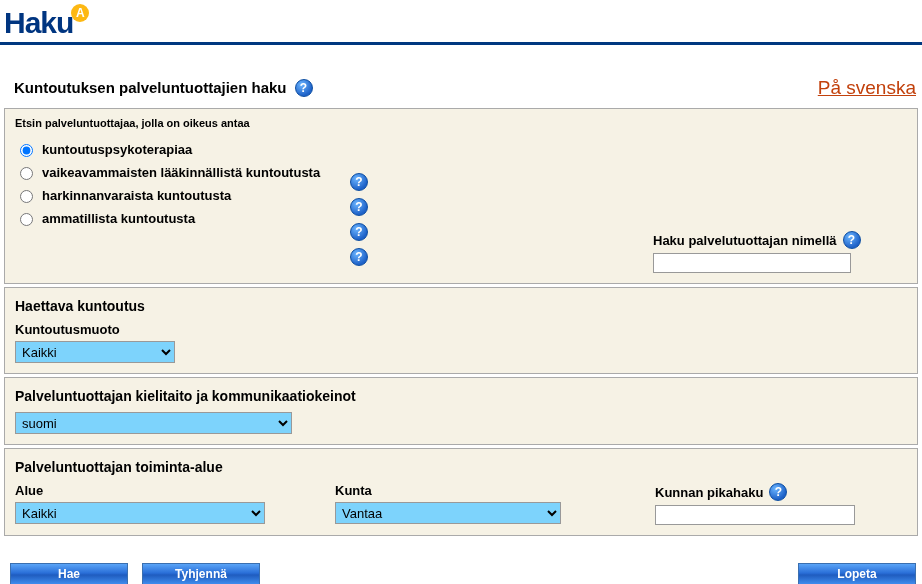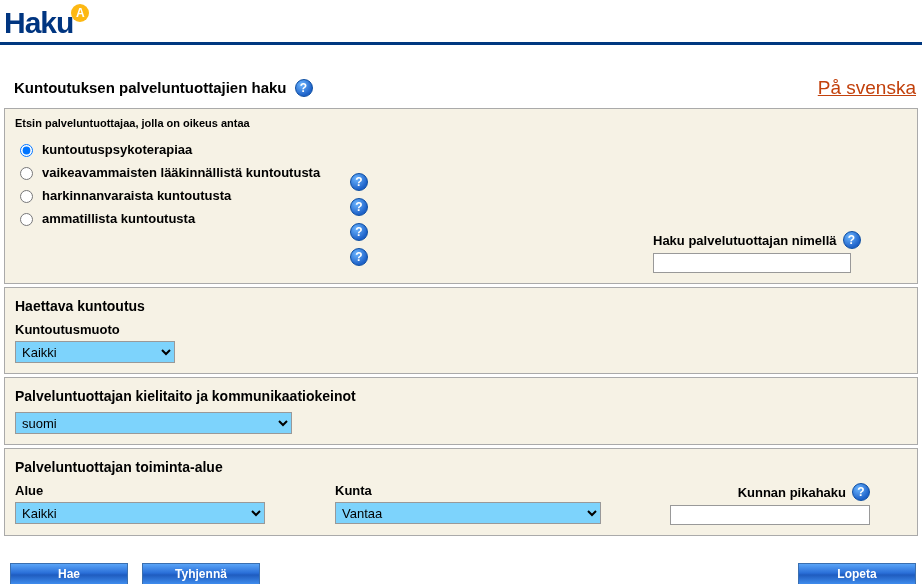--- a/index.html
+++ b/index.html
@@ -249,25 +249,25 @@
   <div class="sub-title">Palveluntuottajan toiminta-alue</div>
   <div class="col3">
     <div class="col" style="width:260px;">
       <div class="field-label">Alue</div>
       <select style="width:250px;">
         <option>Kaikki</option>
       </select>
     </div>
     <div class="col" style="width:260px;">
       <div class="field-label">Kunta</div>
-      <select style="width:266px;">
+      <select style="width:226px;">
         <option>Vantaa</option>
       </select>
     </div>
-    <div class="col" style="width:215px;align-items:flex-end;">
+    <div class="col" style="width:215px;">
       <div class="field-label">
         <span>Kunnan pikahaku</span>
         <span class="help-icon">?</span>
       </div>
       <input type="text" style="width: 200px;" value="">
     </div>
   </div>
 </div>
 
 <div class="btnbar">

